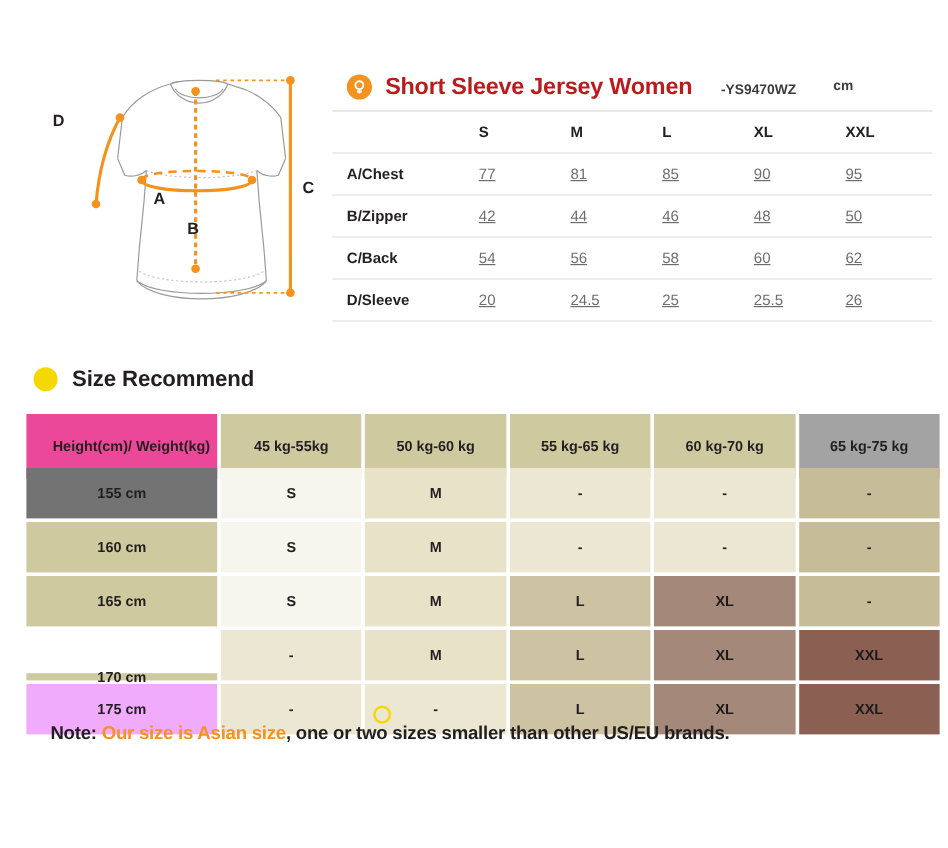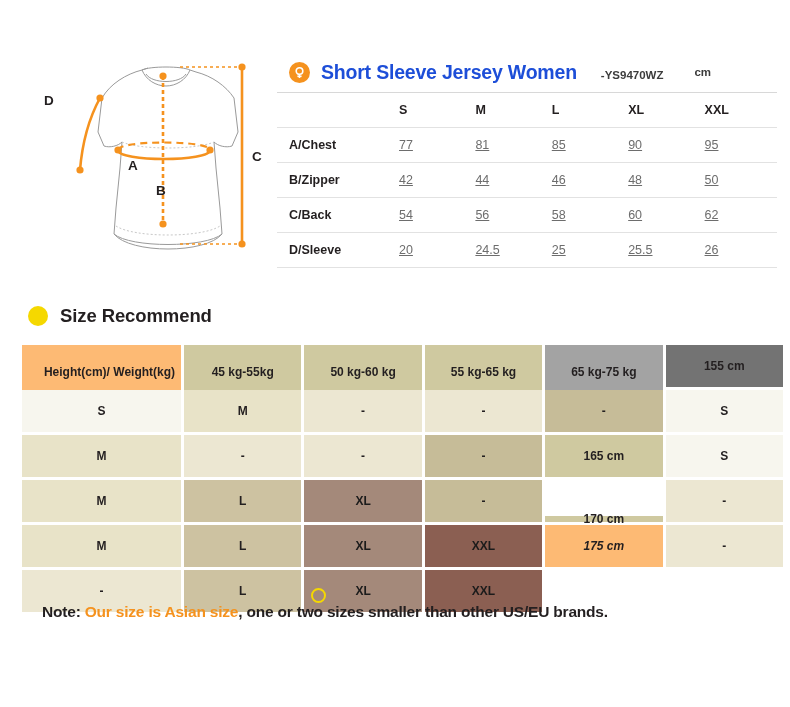--- a/index.html
+++ b/index.html
@@ -22,21 +22,21 @@
   .spec { position: absolute; left: 277px; top: 52px; width: 500px; }
   .spec-head { display: flex; align-items: center; height: 40px; padding-left: 12px; }
   .badge {
     width: 21px; height: 21px; border-radius: 50%;
     background: #f5921e; position: relative; flex: 0 0 auto;
     display: flex; align-items: center; justify-content: center;
   }
   .badge svg { display: block; }
   .spec-title {
     font-size: 19.5px; font-weight: bold; letter-spacing: -.2px;
-    margin-left: 11px; color: #1d4ed8; white-space: nowrap;
+    margin-left: 11px; color: #b91c1c; white-space: nowrap;
   }
   .spec-model {
     font-size: 11.5px; font-weight: bold; color: #3c3c3c;
     margin-left: 24px; margin-top: 5px; white-space: nowrap;
   }
   .spec-unit {
     font-size: 11.5px; font-weight: bold; color: #3c3c3c;
     position: absolute; right: 66px; top: 14px;
   }
 
@@ -221,49 +221,51 @@
       </table>
     </div>
   </div>
 
   <div class="rec-head">
     <span class="rec-dot"></span>
     <span class="rec-title">Size Recommend</span>
   </div>
 
   <div class="grid" id="rec-grid">
-      <div class="hdr" style="background: #fdba74; padding-left: 16px;">Height(cm)/ Weight(kg)</div>
+      <div class="hdr" style="background: #ec4899; padding-left: 16px;">Height(cm)/ Weight(kg)</div>
       <div class="hdr" style="background: rgb(207, 201, 160);">45 kg-55kg</div>
       <div class="hdr" style="background: rgb(207, 201, 160);">50 kg-60 kg</div>
       <div class="hdr" style="background: rgb(207, 201, 160);">55 kg-65 kg</div>
+      <div class="hdr" style="background: rgb(207, 201, 160);">60 kg-70 kg</div>
       <div class="hdr" style="background: #a3a3a3;">65 kg-75 kg</div>
       <div class="rowlab" style="background: #737373;">155 cm</div>
       <div style="background: rgb(247, 246, 238);">S</div>
       <div style="background: rgb(232, 227, 200);">M</div>
       <div style="background: rgb(236, 231, 210);">-</div>
       <div style="background: rgb(236, 231, 210);">-</div>
       <div style="background: rgb(198, 188, 152);">-</div>
+      <div class="rowlab" style="background: rgb(207, 201, 160);">160 cm</div>
       <div style="background: rgb(247, 246, 238);">S</div>
       <div style="background: rgb(232, 227, 200);">M</div>
       <div style="background: rgb(236, 231, 210);">-</div>
       <div style="background: rgb(236, 231, 210);">-</div>
       <div style="background: rgb(198, 188, 152);">-</div>
       <div class="rowlab" style="background: rgb(207, 201, 160);">165 cm</div>
       <div style="background: rgb(247, 246, 238);">S</div>
       <div style="background: rgb(232, 227, 200);">M</div>
       <div style="background: rgb(205, 194, 161);">L</div>
       <div style="background: rgb(164, 137, 122); color: rgb(27, 27, 27);">XL</div>
       <div style="background: rgb(198, 188, 152);">-</div>
       <div class="rowlab" style="background: rgb(207, 201, 160); margin-top: 36px;">170 cm</div>
       <div style="background: rgb(236, 231, 210);">-</div>
       <div style="background: rgb(232, 227, 200);">M</div>
       <div style="background: rgb(205, 194, 161);">L</div>
       <div style="background: rgb(164, 137, 122); color: rgb(27, 27, 27);">XL</div>
       <div style="background: rgb(139, 95, 82); color: rgb(27, 27, 27);">XXL</div>
-      <div class="rowlab" style="background: #fdba74; font-style: italic;">175 cm</div>
+      <div class="rowlab" style="background: #f0abfc;">175 cm</div>
       <div style="background: rgb(236, 231, 210);">-</div>
       <div style="background: rgb(236, 231, 210);">-</div>
       <div style="background: rgb(205, 194, 161);">L</div>
       <div style="background: rgb(164, 137, 122); color: rgb(27, 27, 27);">XL</div>
       <div style="background: rgb(139, 95, 82); color: rgb(27, 27, 27);">XXL</div>
     </div>
 
   <div class="note">
     <span class="note-ring"></span>
     <span class="note-text">

